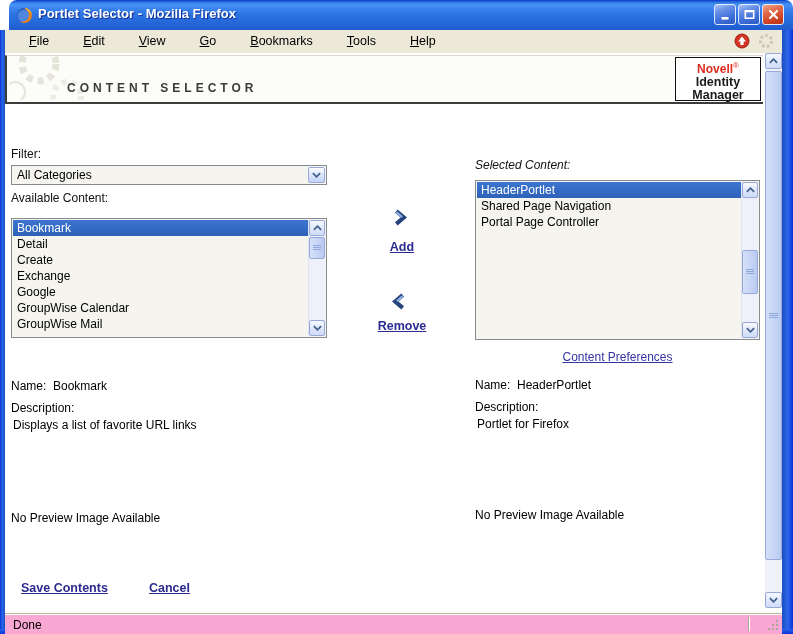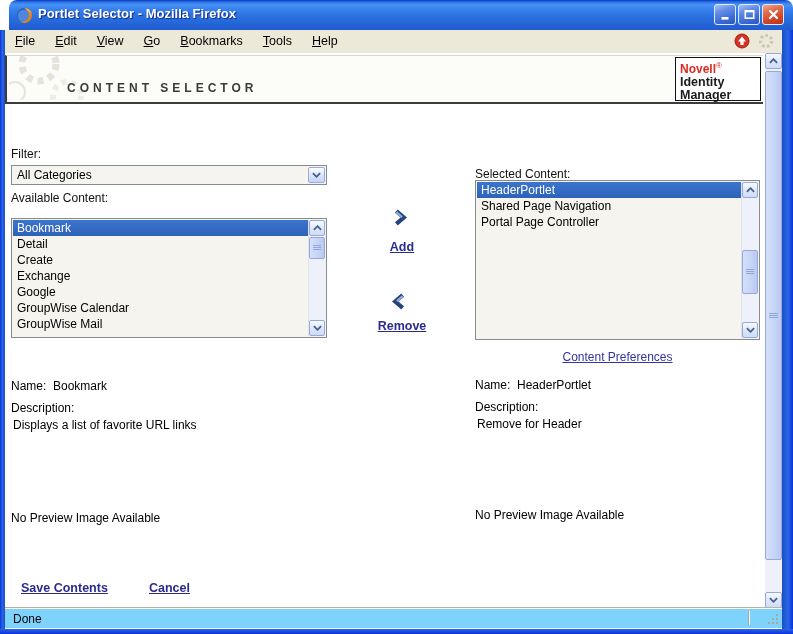--- a/index.html
+++ b/index.html
@@ -20,34 +20,34 @@
   
   .frame-left{position:absolute;top:30px;bottom:0;left:0;width:5px;
     background:linear-gradient(90deg,#0831d9,#2a66e8 45%,#1a4ec4);}
   .frame-right{position:absolute;top:30px;bottom:0;right:0;width:11px;
     background:linear-gradient(90deg,#1a4ec4,#2a66e8 55%,#0831d9);}
   .frame-bottom{position:absolute;bottom:0;left:0;right:0;height:5px;
     background:linear-gradient(180deg,#2a66e8,#0831d9);}
   
   .menubar{position:absolute;top:30px;left:5px;right:11px;height:23px;background:#ece9d8;
     border-bottom:1px solid #d0ccba;display:flex;align-items:stretch;font-size:12.5px;color:#000;}
-  .menu-item{padding:4px 10px 0 10px;cursor:default;}
+  .menu-item{padding:4px 10px 0 24px;cursor:default;}
   .mkey{text-decoration:underline;}
   .menu-icons{position:absolute;right:8px;top:3px;display:flex;gap:8px;align-items:center;}
   
   .vp{position:absolute;top:53px;left:5px;width:760px;bottom:26px;background:#fff;overflow:hidden;
       font-size:12px;color:#000;}
   
   .hdr{position:absolute;top:2px;left:0;width:756px;height:46px;background:#fcfcf9;
     border-left:2px solid #3c3c3c;border-bottom:2px solid #3c3c3c;border-top:1px solid #d8d6ce;}
   .hdr-title{position:absolute;left:60px;top:25px;font-weight:bold;font-size:12px;
     letter-spacing:4px;color:#3a3a3a;}
   .gears{position:absolute;left:2px;top:0;}
   .logo-box{position:absolute;right:2px;top:1px;width:76px;height:40px;border:1px solid #111;
-    background:#fff;text-align:left;padding:1px 4px;box-sizing:content-box;line-height:13px;}
+    background:#fff;text-align:center;padding:1px 4px;box-sizing:content-box;line-height:13px;}
   .logo-novell{color:#dc2a1e;font-weight:bold;font-size:12px;}
   .logo-reg{color:#dc2a1e;font-size:8px;vertical-align:super;}
   .logo-line{color:#1a1a1a;font-weight:bold;font-size:12.5px;}
   .page-heading{position:absolute;left:6px;top:55px;font-weight:bold;font-size:13px;color:#333366;}
   .lbl{position:absolute;color:#111;}
   
   .combo{position:absolute;left:6px;top:112px;width:316px;height:20px;background:#f5f4ef;
     border:1px solid #848c90;box-sizing:border-box;}
   .combo-text{position:absolute;left:5px;top:2px;font-size:12px;}
   .combo-btn{position:absolute;right:1px;top:1px;bottom:1px;width:17px;border:1px solid #9aabdb;
@@ -75,21 +75,21 @@
   .action-link{position:absolute;left:352px;width:90px;text-align:center;font-weight:bold;
     font-size:12.5px;color:#2b2b8f;text-decoration:underline;cursor:pointer;}
   .link{color:#3333a3;text-decoration:underline;cursor:pointer;}
   .prefs{position:absolute;left:470px;width:285px;top:297px;text-align:center;}
   .detail-line{position:absolute;white-space:nowrap;}
   .footer-link{position:absolute;font-weight:bold;font-size:12.5px;color:#2b2b8f;
     text-decoration:underline;cursor:pointer;}
   
   .page-sb{position:absolute;top:53px;right:11px;width:17px;bottom:26px;background:#eef1f9;}
   
-  .statusbar{position:absolute;left:5px;right:11px;bottom:6px;height:21px;background:#7dd3fc;
+  .statusbar{position:absolute;left:5px;right:11px;bottom:0;height:21px;background:#f9a8d4;
     border-top:1px solid #b8b4a2;box-shadow:inset 0 1px 0 #fffef4;box-sizing:border-box;}
   .status-text{position:absolute;left:8px;top:4px;font-size:12px;color:#000;}
   .status-sep{position:absolute;right:32px;top:3px;bottom:3px;width:0;
     border-left:1px solid #aca899;border-right:1px solid #fff;}
   .grip-dots{position:absolute;right:2px;bottom:2px;width:13px;height:13px;}
 </style>
 </head>
 <body>
 
 <div class="window">
@@ -204,21 +204,21 @@
       <path d="M5 2 L12 8 L5 14" fill="none" stroke="#27457c" stroke-width="4"></path>
       <path d="M5 3 L10.5 7.6" fill="none" stroke="#8fb0e2" stroke-width="2"></path>
       </svg>
     <div class="action-link" style="top:187px;">Add</div>
     <svg class="action-icon" style="left:386px;top:240px;" viewBox="0 0 16 16">
       <path d="M11 2 L4 8 L11 14" fill="none" stroke="#27457c" stroke-width="4"></path>
       <path d="M11 3 L5.5 7.6" fill="none" stroke="#8fb0e2" stroke-width="2"></path>
       </svg>
     <div class="action-link" style="top:266px;">Remove</div>
 
-    <div class="lbl" style="left:470px;top:114px;">Selected Content:</div>
+    <div class="lbl" style="left:470px;top:105px;font-style:italic;">Selected Content:</div>
     <div class="listbox lb-right">
       <div class="rows">
         <div class="row sel">HeaderPortlet</div>
         <div class="row">Shared Page Navigation</div>
         <div class="row">Portal Page Controller</div>
       </div>
       <div class="lb-sb">
         <div class="sb-btn sb-up">
           <svg width="9" height="6" viewBox="0 0 10 6">
               <path d="M1 5 L5 1 L9 5" fill="none" stroke="#44608e" stroke-width="2"></path>
@@ -243,21 +243,21 @@
       <span>Name:</span>&nbsp;
       <span>Bookmark</span></div>
     <div class="detail-line" style="left:6px;top:348px;">Description:</div>
     <div class="detail-line" style="left:8px;top:365px;">Displays a list of favorite URL links</div>
     <div class="detail-line" style="left:6px;top:458px;">No Preview Image Available</div>
 
     <div class="detail-line" style="left:470px;top:325px;">
       <span>Name:</span>&nbsp;
       <span>HeaderPortlet</span></div>
     <div class="detail-line" style="left:470px;top:347px;">Description:</div>
-    <div class="detail-line" style="left:472px;top:364px;">Remove for Header</div>
+    <div class="detail-line" style="left:472px;top:364px;">Portlet for Firefox</div>
     <div class="detail-line" style="left:470px;top:455px;">No Preview Image Available</div>
 
     <div class="footer-link" style="left:16px;top:528px;">Save Contents</div>
     <div class="footer-link" style="left:144px;top:528px;">Cancel</div>
   </div>
 
   <div class="page-sb">
     <div class="sb-btn sb-up">
       <svg width="9" height="6" viewBox="0 0 10 6">
           <path d="M1 5 L5 1 L9 5" fill="none" stroke="#44608e" stroke-width="2"></path>

